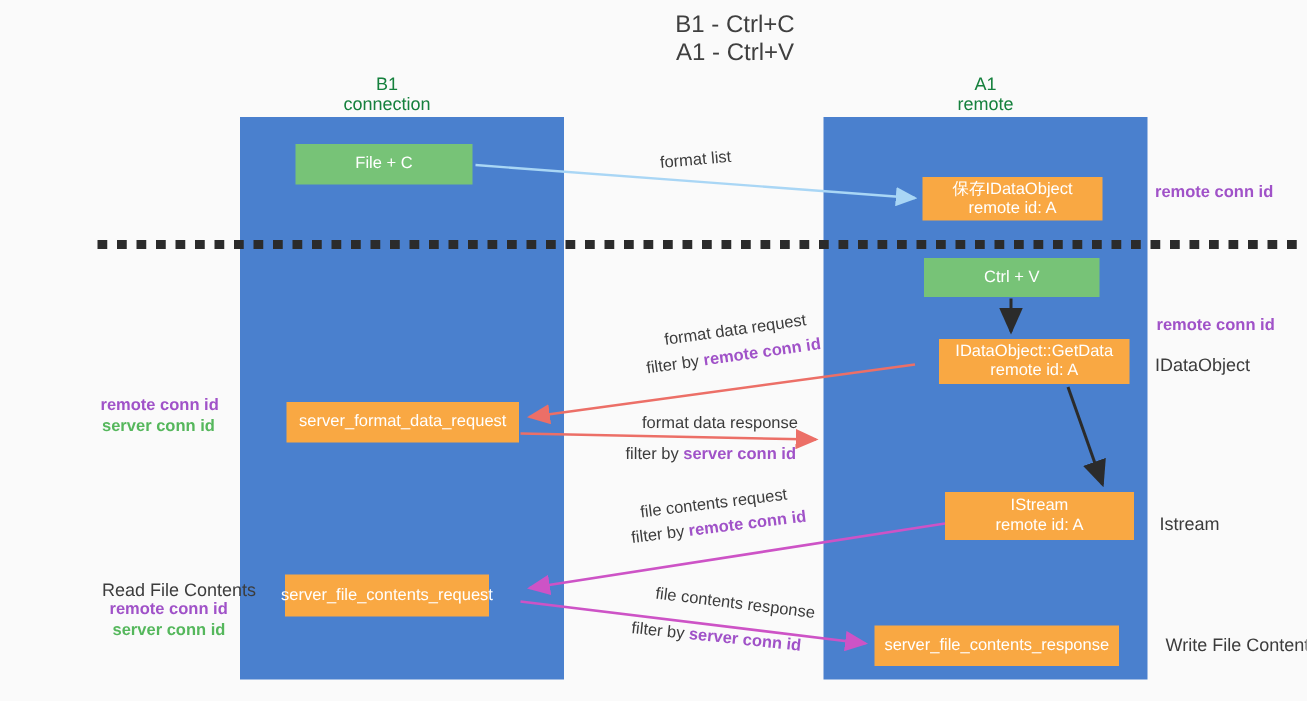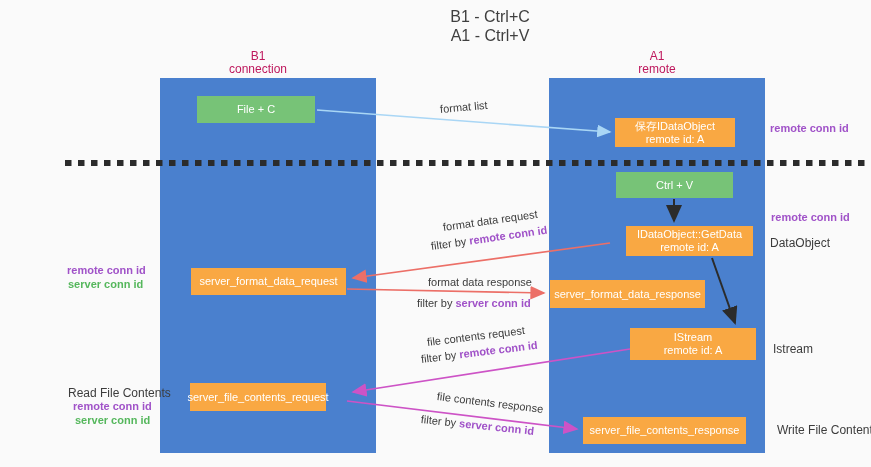--- a/index.html
+++ b/index.html
@@ -9,21 +9,21 @@
   }
   .title{
     position:absolute;left:250px;top:7px;width:400px;text-align:center;
     font-size:16px;line-height:19px;color:#3F3F3F;
   }
   .lane{position:absolute;top:78px;width:216px;height:375px;background:#4A80CE;}
   .lane-left{left:120px;}
   .lane-right{left:509px;}
   .lane-header{
     position:absolute;top:50px;width:216px;text-align:center;
-    font-size:12px;line-height:13px;color:#be185d;
+    font-size:12px;line-height:13px;color:#15803d;
   }
   .box{
     position:absolute;display:flex;flex-direction:column;align-items:center;
     justify-content:center;color:#FFFFFF;font-size:11px;line-height:13px;
     text-align:center;white-space:nowrap;
   }
   .orange{background:#F9A843;}
   .green{background:#77C377;}
   .lbl{position:absolute;font-size:11px;color:#3C3C3C;white-space:nowrap;transform-origin:left center;}
   .lbl12{font-size:12px;}
@@ -102,23 +102,20 @@
 
   <div class="box orange" style="left:586px;top:226px;width:127px;height:30px;">
     <div>IDataObject::GetData</div>
     <div>remote id: A</div>
   </div>
 
   <div class="box orange" style="left:151px;top:268px;width:155px;height:27px;">
     <div>server_format_data_request</div>
   </div>
 
-  <div class="box orange" style="left:510px;top:280px;width:155px;height:28px;">
-    <div>server_format_data_response</div>
-  </div>
 
   <div class="box orange" style="left:590px;top:328px;width:126px;height:32px;">
     <div>IStream</div>
     <div>remote id: A</div>
   </div>
 
   <div class="box orange" style="left:150px;top:383px;width:136px;height:28px;">
     <div>server_file_contents_request</div>
   </div>
 
@@ -143,21 +140,21 @@
     <span class="pfx">filter by</span><span class="purple">remote conn id</span>
   </div>
 
   <div class="lbl" style="left:397px;top:390px;transform:rotate(7deg);">file contents response</div>
   <div class="lbl" style="left:381px;top:413px;transform:rotate(6deg);">
     <span class="pfx">filter by</span><span class="purple">server conn id</span>
   </div>
 
   <div class="lbl purple" style="left:730px;top:122px;">remote conn id</div>
   <div class="lbl purple" style="left:731px;top:211px;">remote conn id</div>
-  <div class="lbl lbl12" style="left:730px;top:236px;">DataObject</div>
+  <div class="lbl lbl12" style="left:730px;top:236px;">IDataObject</div>
   <div class="lbl lbl12" style="left:733px;top:342px;">Istream</div>
   <div class="lbl lbl12" style="left:737px;top:423px;">Write File Contents</div>
 
   <div class="lbl purple" style="left:27px;top:264px;">remote conn id</div>
   <div class="lbl greentxt" style="left:28px;top:278px;">server conn id</div>
   <div class="lbl lbl12" style="left:28px;top:386px;">Read File Contents</div>
   <div class="lbl purple" style="left:33px;top:400px;">remote conn id</div>
   <div class="lbl greentxt" style="left:35px;top:414px;">server conn id</div>
 
 </div>

